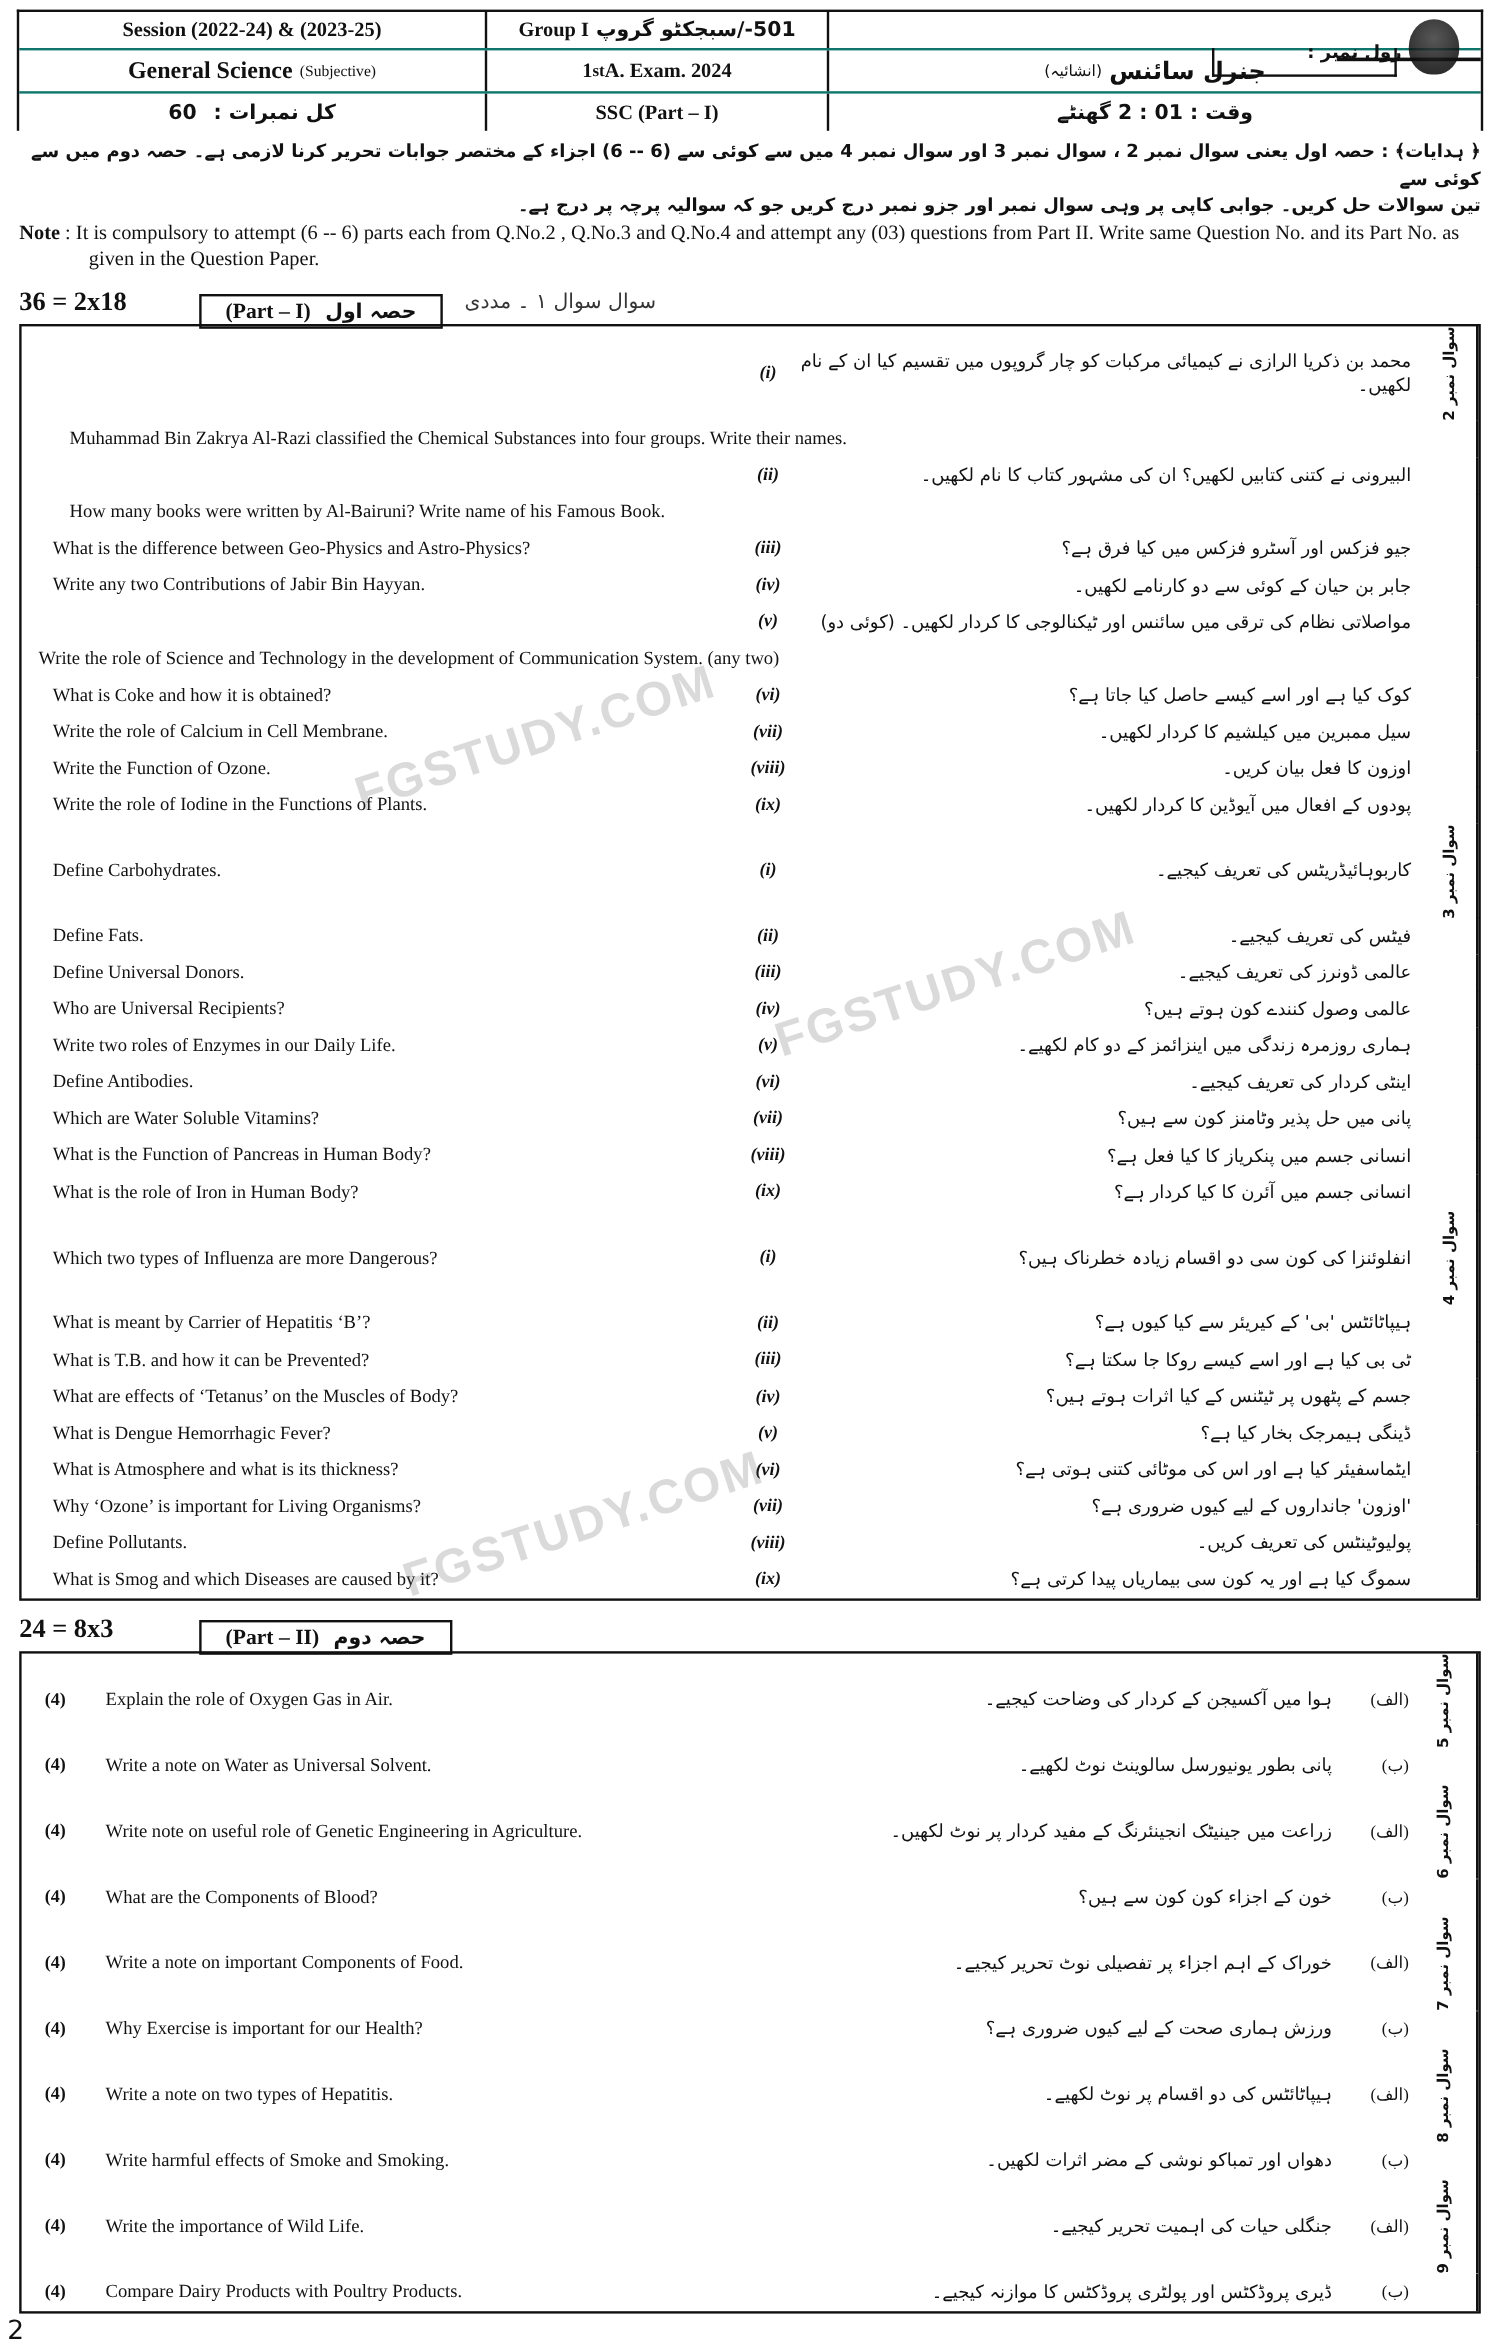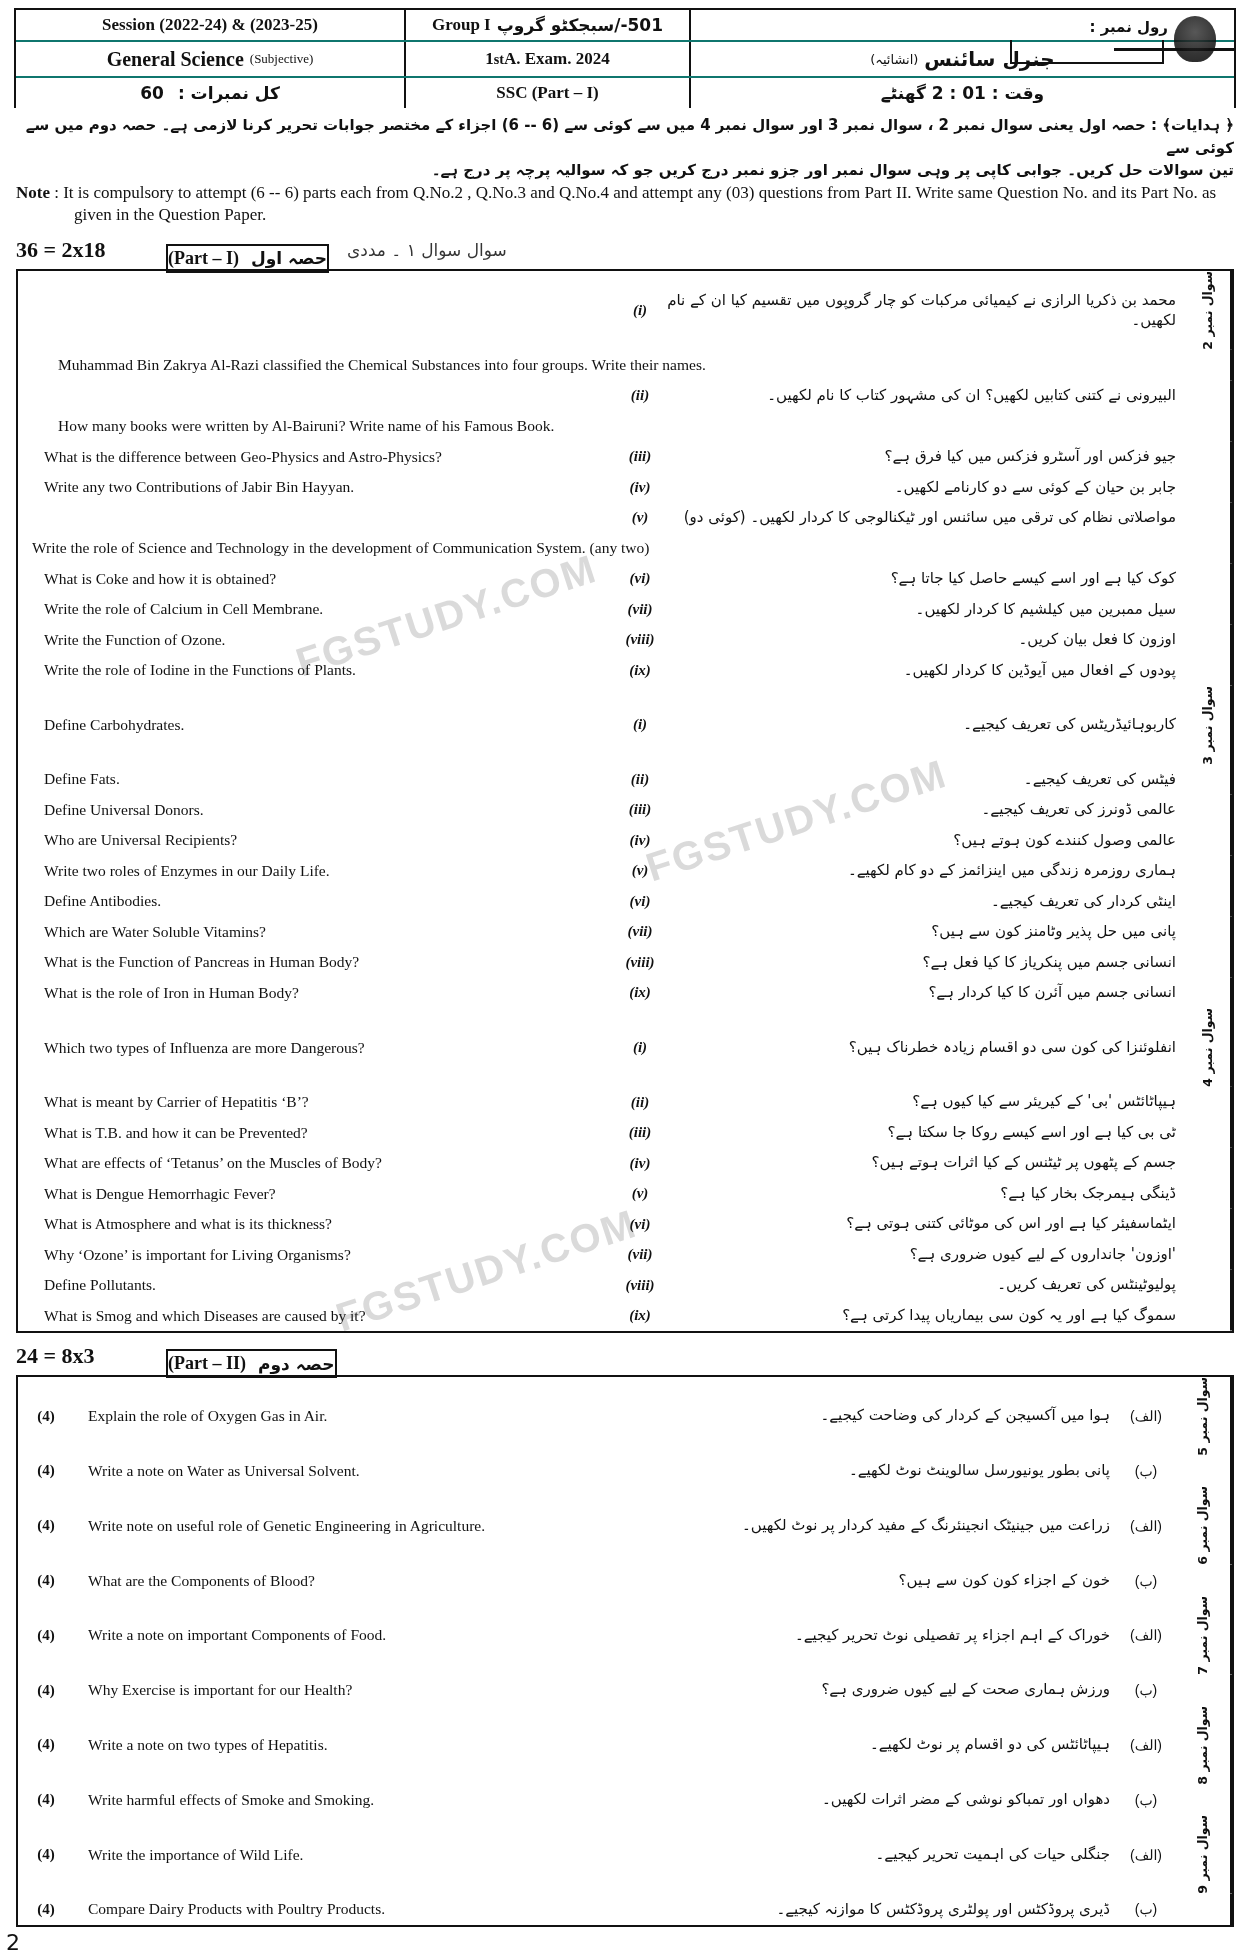--- a/index.html
+++ b/index.html
@@ -64,21 +64,21 @@
     top: 6px;
     width: 42px;
     height: 46px;
     border-radius: 50% 50% 45% 45%;
     background: radial-gradient(circle at 50% 35%, #3a3a3a 0%, #111 60%, #000 100%);
     opacity: .85;
   }
   .rollno {
     position: absolute;
     right: 66px;
-    top: 8px;
+    top: 24px;
     font-size: 15px;
     font-weight: bold;
     font-family: "DejaVu Sans", sans-serif;
     direction: rtl;
   }
   .rollbox {
     position: absolute;
     right: 70px;
     top: 30px;
     width: 150px;
@@ -117,21 +117,21 @@
     position: relative;
     height: 34px;
   }
   .marks {
     font-size: 22px;
     font-weight: bold;
     width: 150px;
   }
   .part-label {
     border: 2px solid #111;
-    padding: 2px 0;
+    padding: 2px 20px;
     font-size: 18px;
     font-weight: bold;
     display: flex;
     gap: 12px;
     align-items: center;
     margin-top: 16px;
   }
   .part-label .urdu { font-size: 17px; }
   .hand-note {
     font-family: "DejaVu Sans", sans-serif;
@@ -194,24 +194,23 @@
     grid-template-columns: 56px 560px 1fr 56px 58px;
     align-items: center;
     min-height: 31px;
   }
   .cell-marks {
     font-size: 15px;
     font-weight: bold;
     text-align: center;
   }
   .cell-alif {
-    font-family: Liberation Sans, sans-serif;
+    font-family: Liberation Serif, serif;
     direction: rtl;
     font-size: 14px;
-    text-align: center;
   }
 
   
   .wm {
     position: absolute;
     font-family: "Liberation Sans", sans-serif;
     font-weight: bold;
     color: rgba(70,70,70,0.20);
     letter-spacing: 2px;
     transform: rotate(-18deg);

